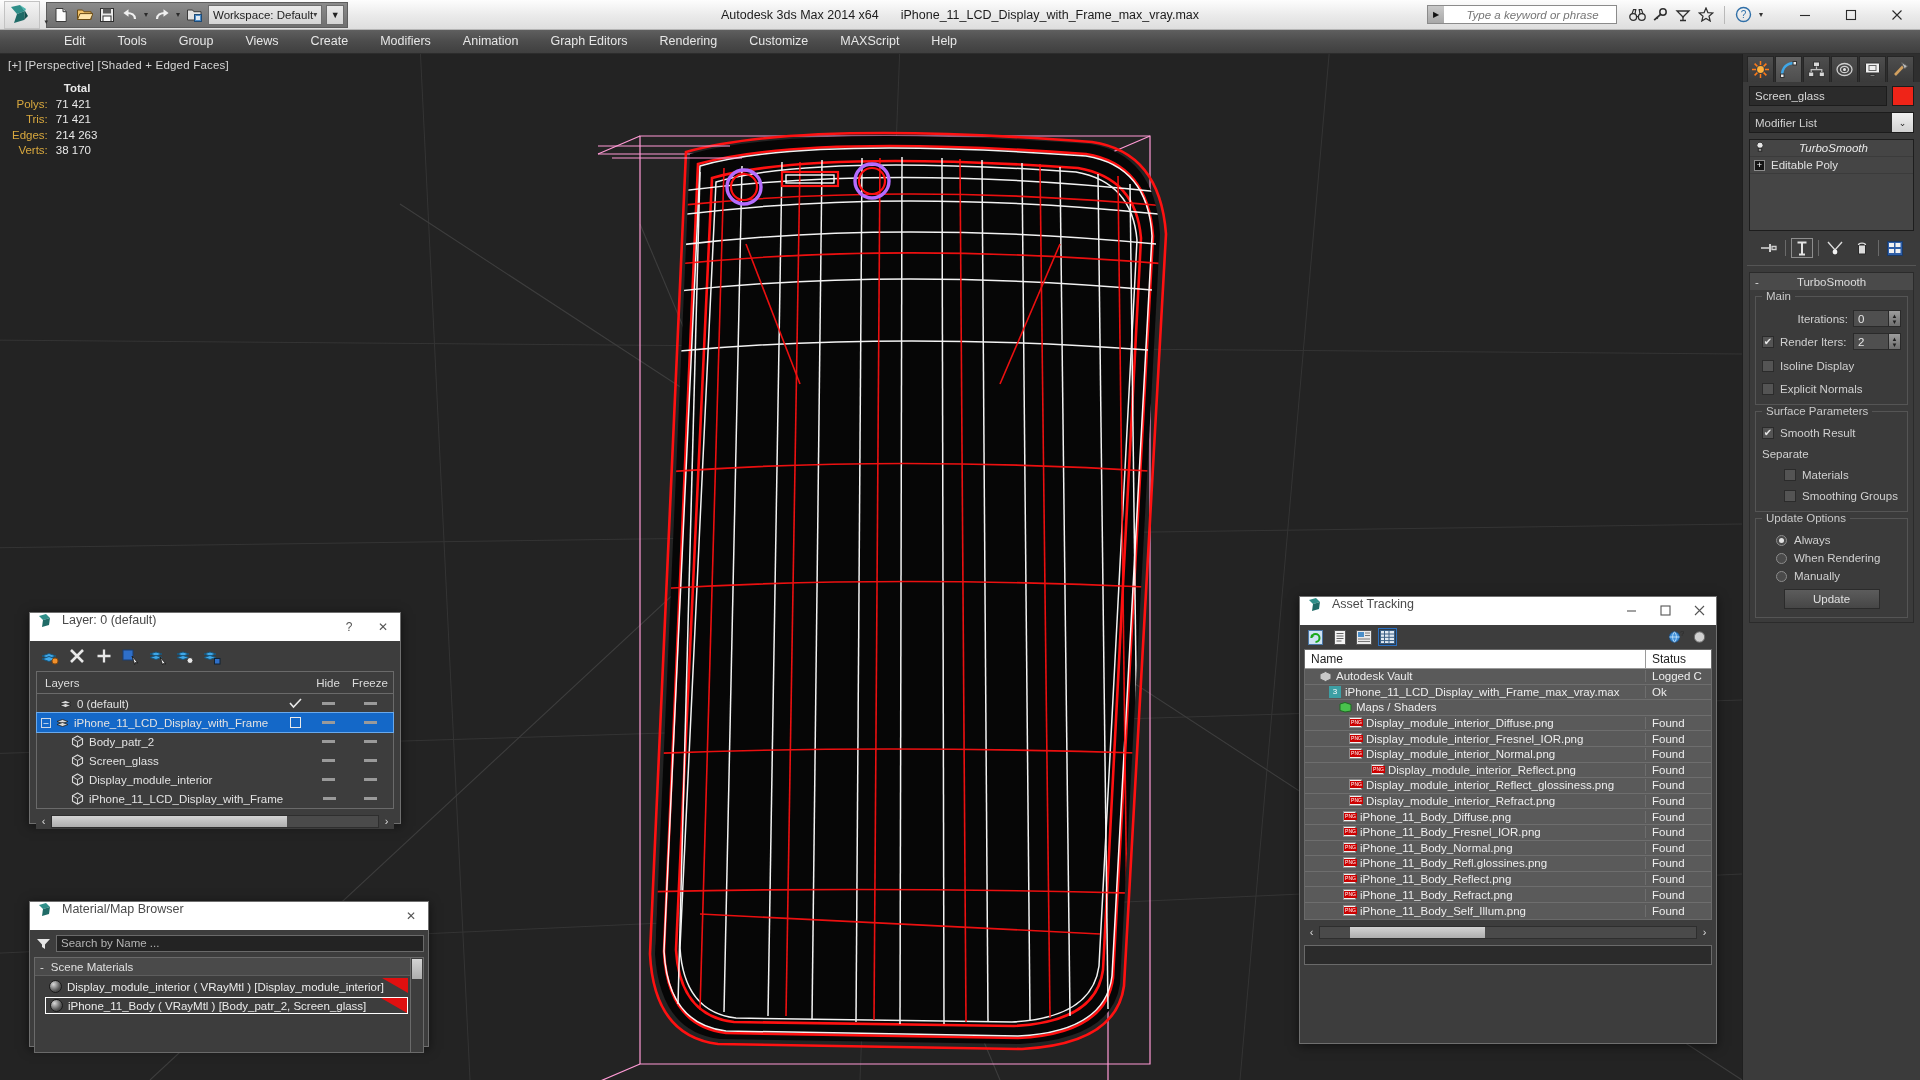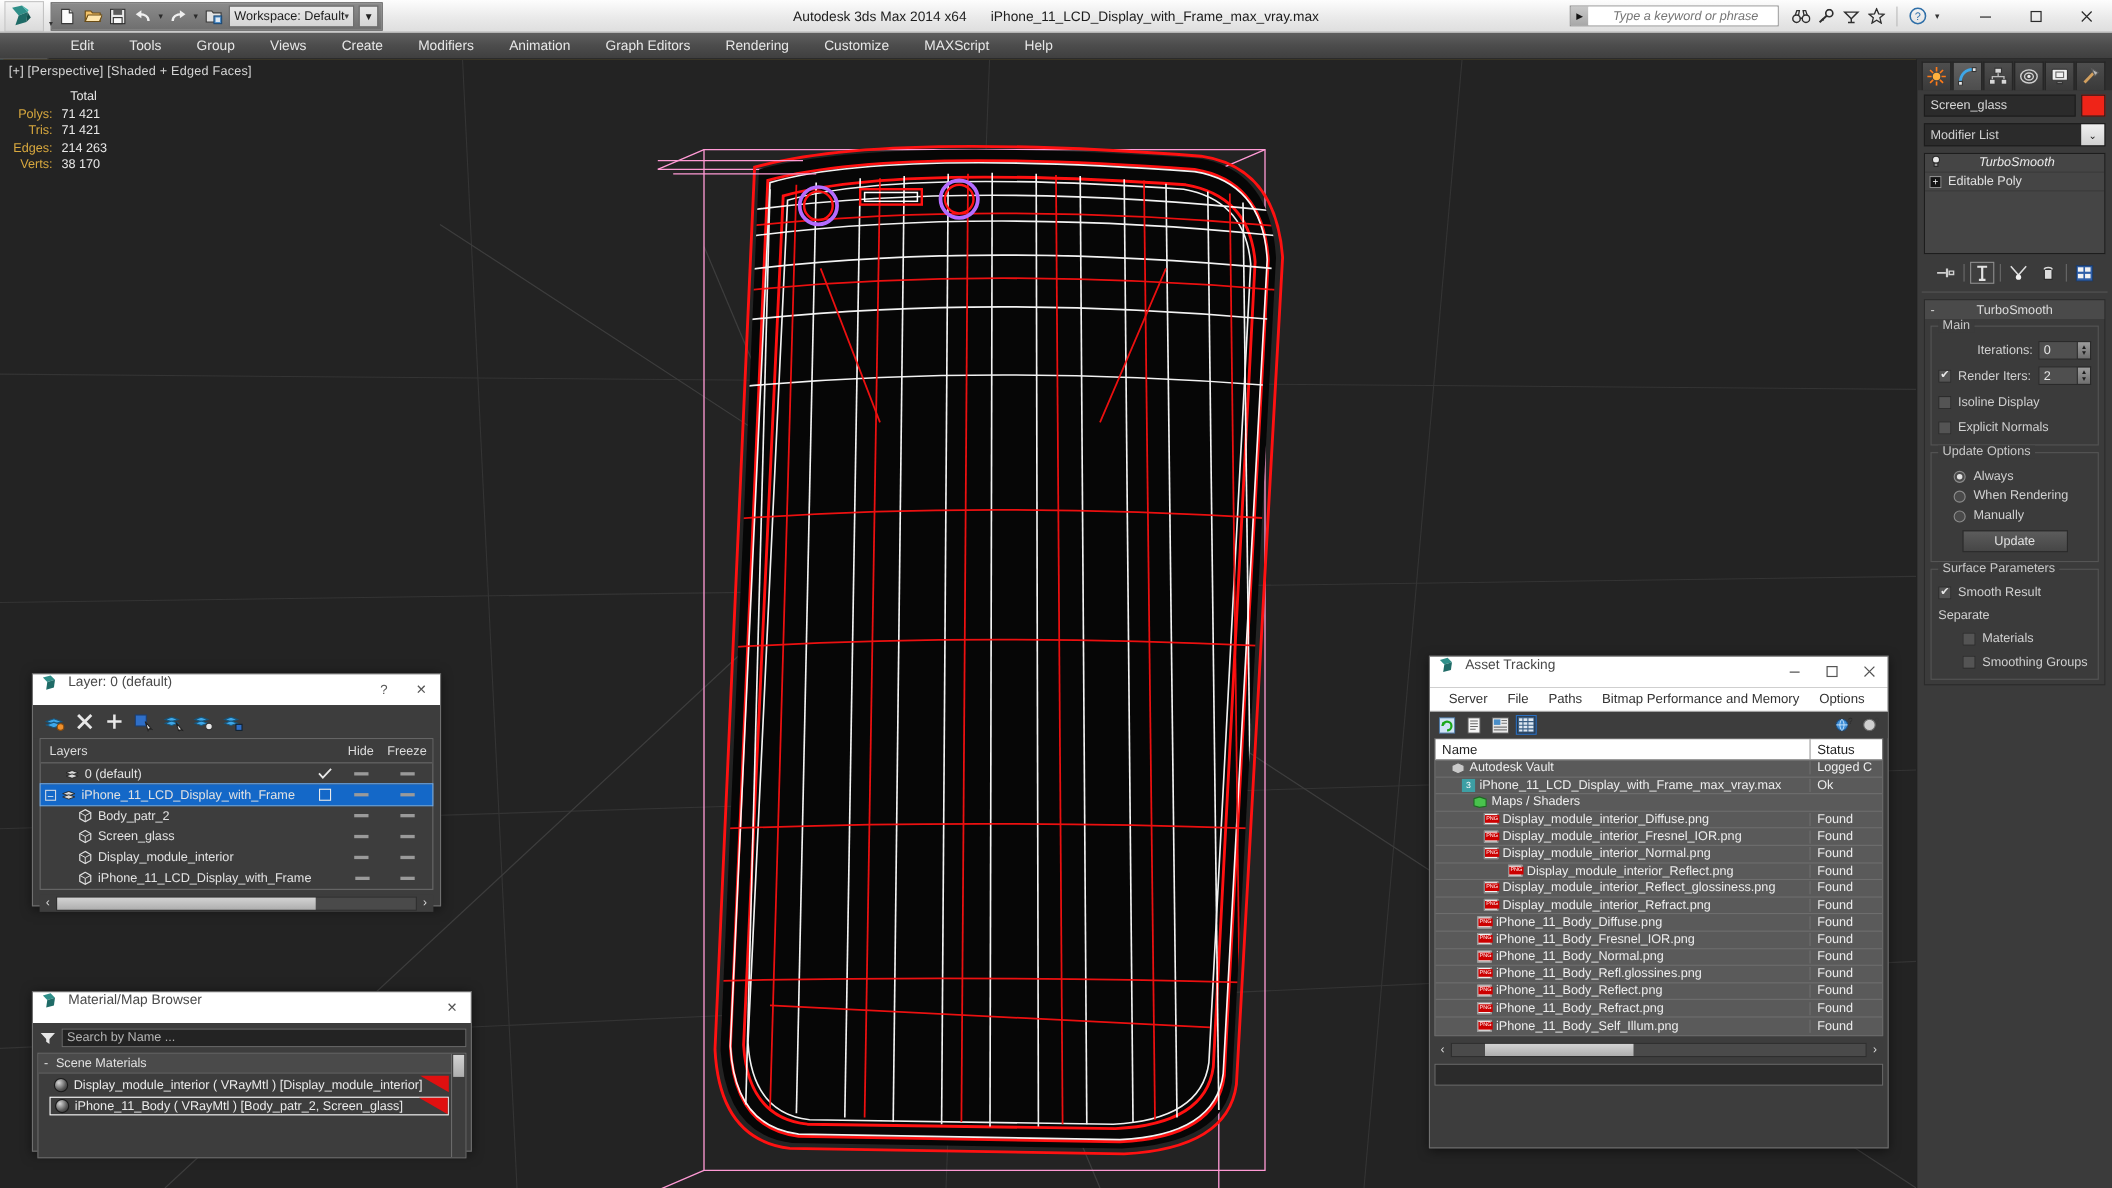--- a/index.html
+++ b/index.html
@@ -48,21 +48,21 @@
   
   .viewport{position:absolute;left:0;top:54px;width:1742px;height:1026px;background:#232323;overflow:hidden;}
   .vp-accentline{position:absolute;left:0;top:0;width:1742px;height:2px;background:#7a6a35;}
   .vp-leftline{position:absolute;left:0;top:0;width:3px;height:1026px;background:#2d6a8f;}
   .vplabel{position:absolute;left:8px;top:5px;font-size:11.5px;color:#d6d6d6;letter-spacing:.2px;}
   .stats{position:absolute;left:12px;top:27px;font-size:11.5px;line-height:15.6px;color:#d8a83e;}
   .stats table{border-collapse:collapse;}
   .stats td{padding:0 0 0 0;font-size:11.5px;}
   .stats td.k{color:#d8a83e;text-align:right;padding-right:8px;}
   .stats td.v{color:#e8e8e8;}
-  .stats .hdr{color:#e8e8e8;padding-left:8px;}
+  .stats .hdr{color:#e8e8e8;padding-left:8px;font-weight:bold;}
   .grid{position:absolute;left:0;top:0;width:1742px;height:1026px;}
 
   
   .cpanel{position:absolute;left:1742px;top:54px;width:178px;height:1026px;background:#3b3b3b;
      border-left:1px solid #1f1f1f;}
   .cp-tabs{display:flex;height:28px;background:#2f2f2f;padding:2px 0 0 4px;gap:1px;}
   .cp-tab{width:27px;height:26px;background:linear-gradient(180deg,#4e4e4e,#3a3a3a);border:1px solid #262626;
      display:flex;align-items:center;justify-content:center;cursor:pointer;border-bottom:none;}
   .cp-tab.active{background:linear-gradient(180deg,#636363,#4d4d4d);}
   .cp-row{padding:4px 6px;display:flex;align-items:center;gap:5px;}
@@ -610,53 +610,53 @@
           <span class="chk"></span>
           <span>Isoline Display</span>
         </div>
         <div class="crow" style="margin-top:5px">
           <span class="chk"></span>
           <span>Explicit Normals</span>
         </div>
       </div>
 
       <div class="group">
+        <span class="gl">Surface Parameters</span>
+        <div class="crow">
+          <span class="chk on"></span>
+          <span>Smooth Result</span>
+        </div>
+        <div class="crow" style="margin-top:3px">
+          <span>Separate</span>
+        </div>
+        <div class="crow" style="margin-top:3px;padding-left:22px">
+          <span class="chk"></span>
+          <span>Materials</span>
+        </div>
+        <div class="crow" style="margin-top:3px;padding-left:22px">
+          <span class="chk"></span>
+          <span>Smoothing Groups</span>
+        </div>
+      </div>
+
+      <div class="group">
         <span class="gl">Update Options</span>
         <div class="crow" style="padding-left:14px">
           <span class="radio on"></span>
           <span>Always</span>
         </div>
         <div class="crow" style="padding-left:14px">
           <span class="radio"></span>
           <span>When Rendering</span>
         </div>
         <div class="crow" style="padding-left:14px">
           <span class="radio"></span>
           <span>Manually</span>
         </div>
         <div class="updbtn">Update</div>
-      </div>
-
-      <div class="group">
-        <span class="gl">Surface Parameters</span>
-        <div class="crow">
-          <span class="chk on"></span>
-          <span>Smooth Result</span>
-        </div>
-        <div class="crow" style="margin-top:3px">
-          <span>Separate</span>
-        </div>
-        <div class="crow" style="margin-top:3px;padding-left:22px">
-          <span class="chk"></span>
-          <span>Materials</span>
-        </div>
-        <div class="crow" style="margin-top:3px;padding-left:22px">
-          <span class="chk"></span>
-          <span>Smoothing Groups</span>
-        </div>
       </div>
     </div>
   </div>
 
   <div class="win" id="layerwin">
     <div class="win-tb">
       <svg class="winico" viewBox="0 0 16 16">
         <path d="M1 3 L8 1 L12 5 L5 7 Z" fill="#2f8f89"></path>
           <path d="M5 7 L12 5 L11 12 L4 14 Z" fill="#1f6b67"></path>
       </svg>
@@ -912,27 +912,20 @@
               <rect x="1" y="1" width="9" height="9" fill="none" stroke="#555" stroke-width="1.1"></rect>
             </svg>
           </div>
         <div class="b">
             <svg width="11" height="11" viewBox="0 0 11 11">
               <path d="M1 1 10 10 M10 1 1 10" stroke="#555" stroke-width="1.1"></path>
             </svg>
           </div>
       </div>
     </div>
-    <div class="aw-menu">
-      <span>Server</span>
-      <span>File</span>
-      <span>Paths</span>
-      <span>Bitmap Performance and Memory</span>
-      <span>Options</span>
-    </div>
     <div class="aw-tools">
       <div class="awico">
         <svg width="15" height="15" viewBox="0 0 15 15">
             <rect x="0.5" y="0.5" width="14" height="14" fill="#cfe3f5" stroke="#4a77a6"></rect>
             <path d="M3.5 8 A4 4 0 1 1 7.5 12" fill="none" stroke="#1aa81a" stroke-width="2"></path>
             <path d="M3 4.5 L6.5 6 L2.6 8Z" fill="#1aa81a"></path>
           </svg>
       </div>
       <div class="awico">
         <svg width="14" height="15" viewBox="0 0 14 15">

